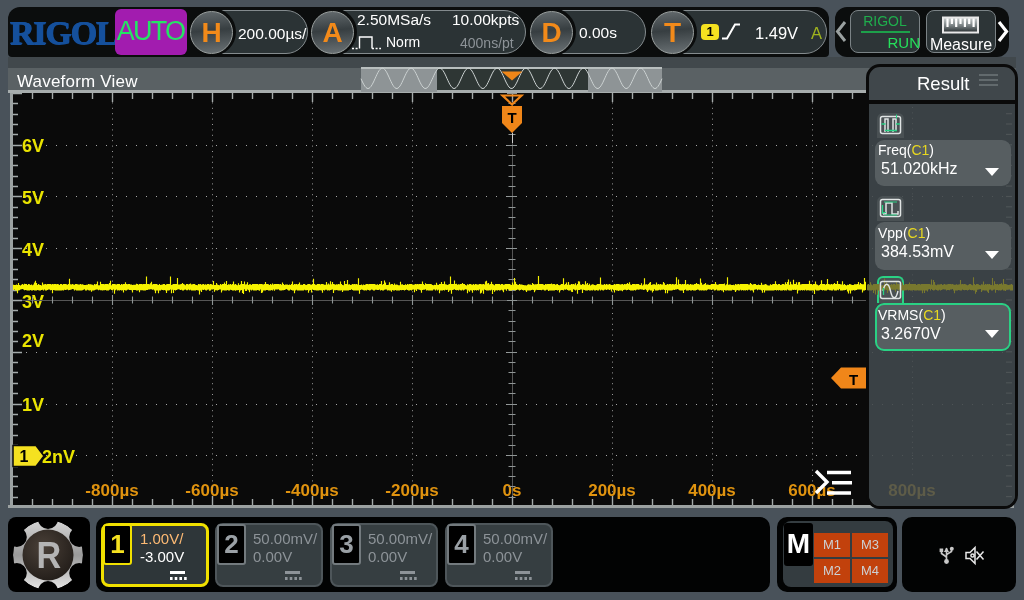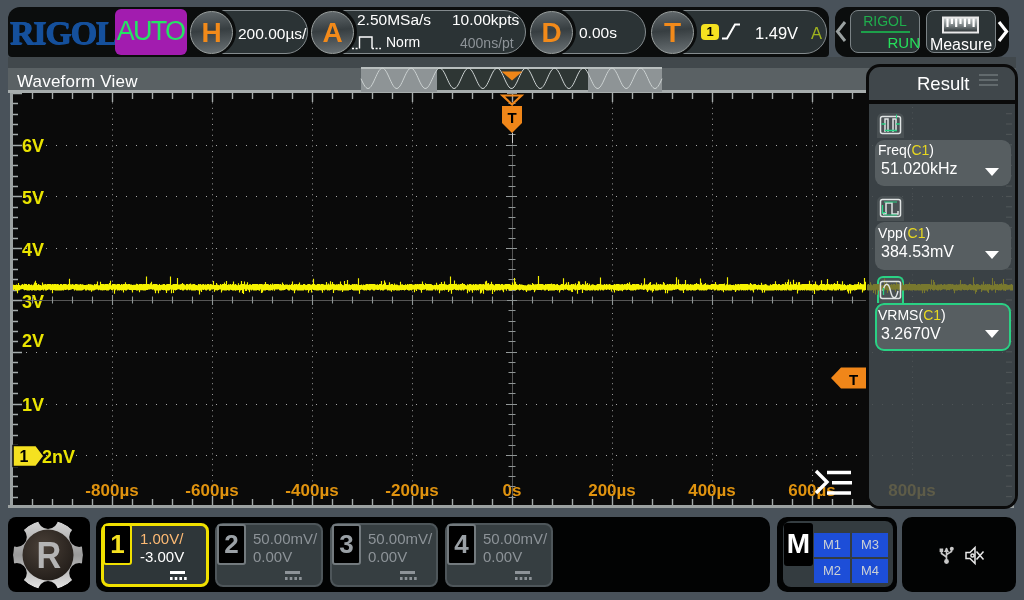--- a/index.html
+++ b/index.html
@@ -37,21 +37,21 @@
 .dtri{position:absolute;width:0;height:0;border-left:7px solid transparent;border-right:7px solid transparent;border-top:8px solid #fff;z-index:8}
 #bblogo{left:8px;top:517px;width:82px;height:75px;background:#000;border-radius:8px}
 #bbch{left:96px;top:517px;width:674px;height:75px;background:#020303;border-radius:10px}
 #bbm{left:777px;top:517px;width:120px;height:75px;background:#020303;border-radius:10px}
 #bbr{left:902px;top:517px;width:114px;height:75px;background:#020303;border-radius:10px}
 .chcard{position:absolute;top:523px;width:108px;height:64px;background:#363e41;border:2px solid #4e565a;border-radius:8px}
 .chsq{position:absolute;top:524px;width:29px;height:41px;background:#000;border:2px solid #737a7e;border-radius:3px;text-align:center;line-height:37px;font-size:26px;font-weight:700;color:#9aa0a5}
 .chtx{position:absolute;color:#8d9398;font-size:15px;line-height:18px}
 #mpanel{left:783px;top:521px;width:110px;height:66px;background:#343c40;border-radius:8px}
 #msq{left:784px;top:523px;width:29px;height:43px;background:#000;border-radius:3px;color:#fff;font-size:28px;font-weight:700;text-align:center;line-height:41px}
-.mbtn{position:absolute;width:36px;height:24px;background:#1d4ed8;color:#ccd1d5;font-size:13px;text-align:center;line-height:24px}
+.mbtn{position:absolute;width:36px;height:24px;background:#c2410c;color:#ccd1d5;font-size:13px;text-align:center;line-height:24px}
 .tbtn{position:absolute;top:10px;height:43px;background:#2d3537;border:1px solid #7b8386;border-radius:8px;z-index:2}
 svg{position:absolute;left:0;top:0}
 </style></head><body>
 <div id="scr">
 <div class="abs" id="band"></div>
 <div class="abs" id="tabbar"></div>
 <div class="abs" id="tabline"></div>
 <div class="abs" id="grid"></div>
 <div class="abs" id="gridL"></div>
 <div class="abs" id="gridB"></div>

